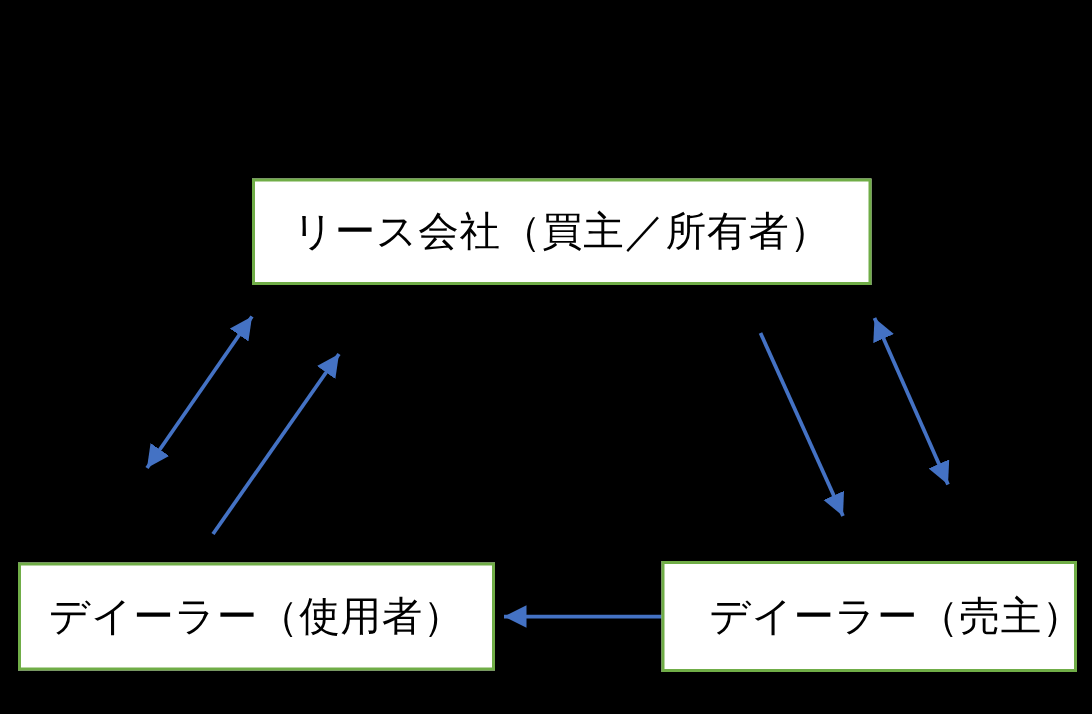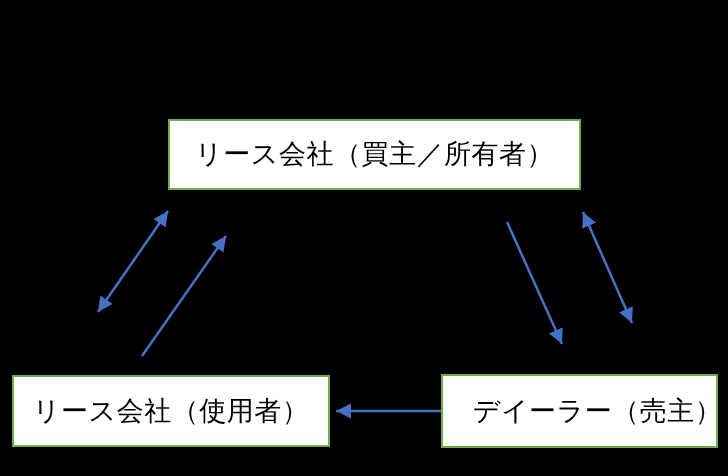--- a/index.html
+++ b/index.html
@@ -71,20 +71,20 @@
     <line x1="583" y1="212" x2="632" y2="323" marker-start="url(#ah)" marker-end="url(#ah)"></line>
 
     <line x1="441" y1="411" x2="336" y2="411" marker-end="url(#ah)"></line>
   </svg>
 
   <div class="node node-lease">
     <span>リース会社（買主／所有者）</span>
   </div>
 
   <div class="node node-transport">
-    <span>リース会社（使用者）</span>
+    <span>デイーラー（使用者）</span>
   </div>
 
   <div class="node node-dealer">
     <span>デイーラー（売主）</span>
   </div>
 
 </div>
 
 </body></html>

